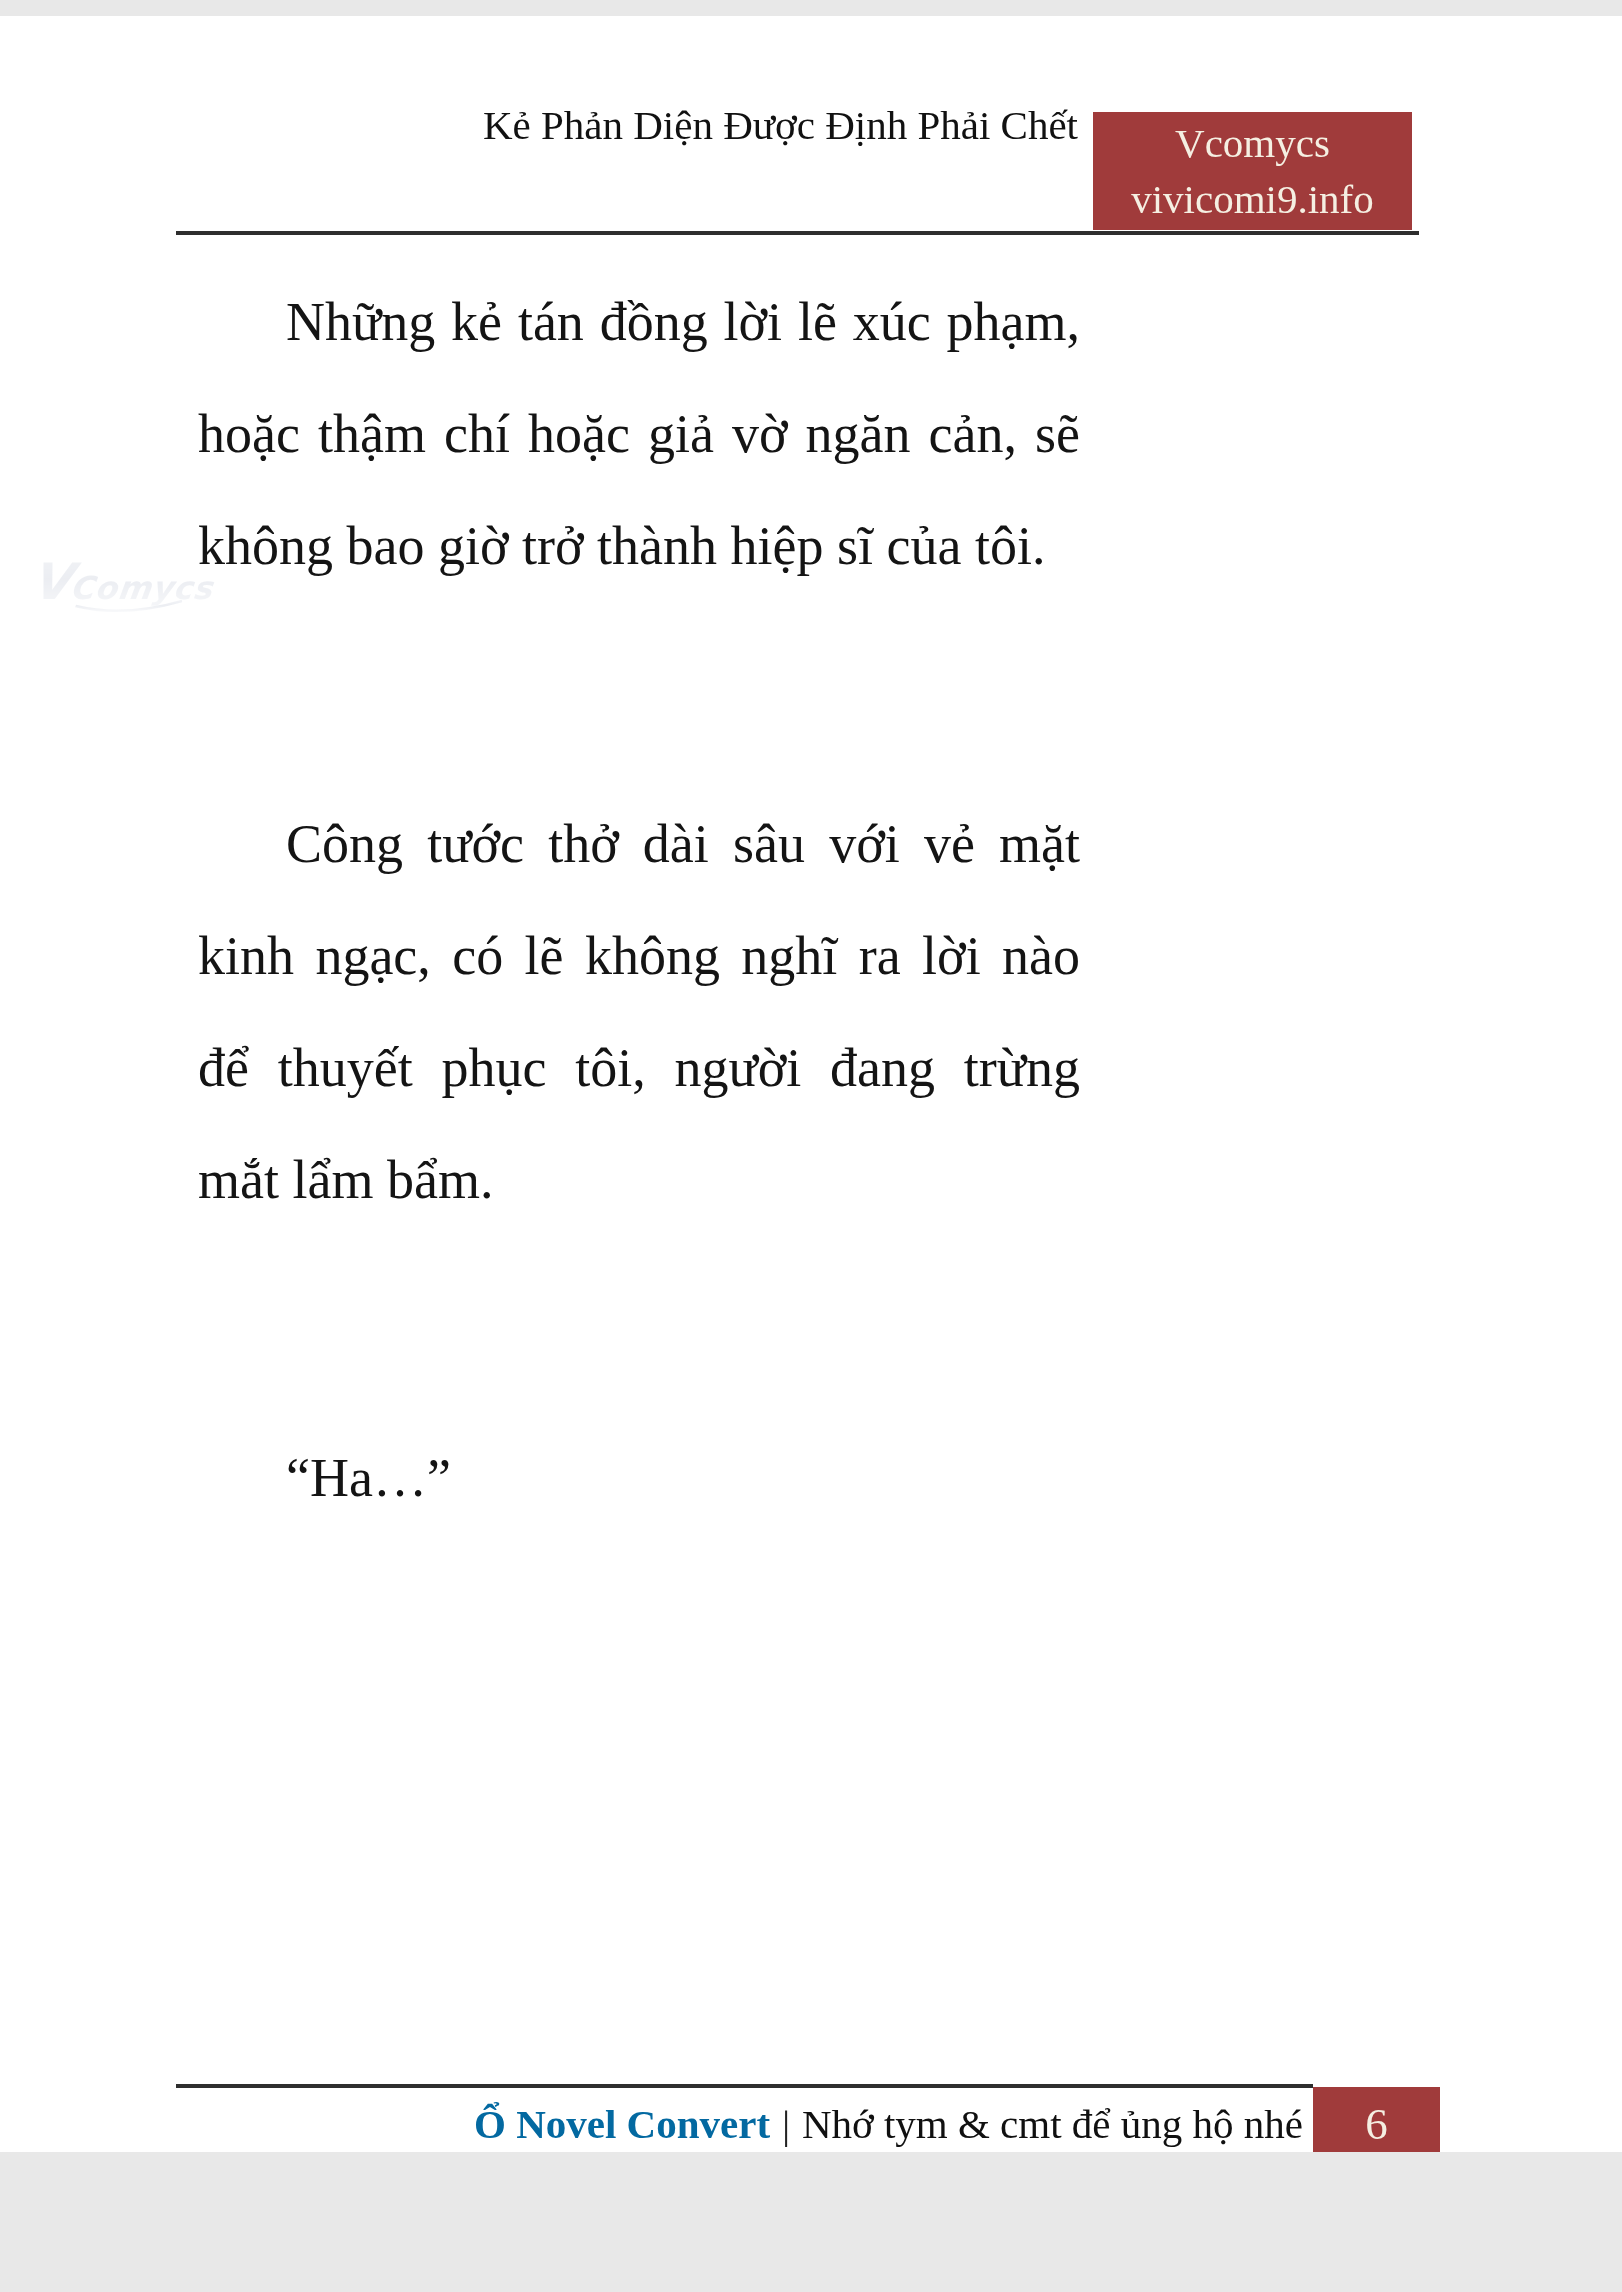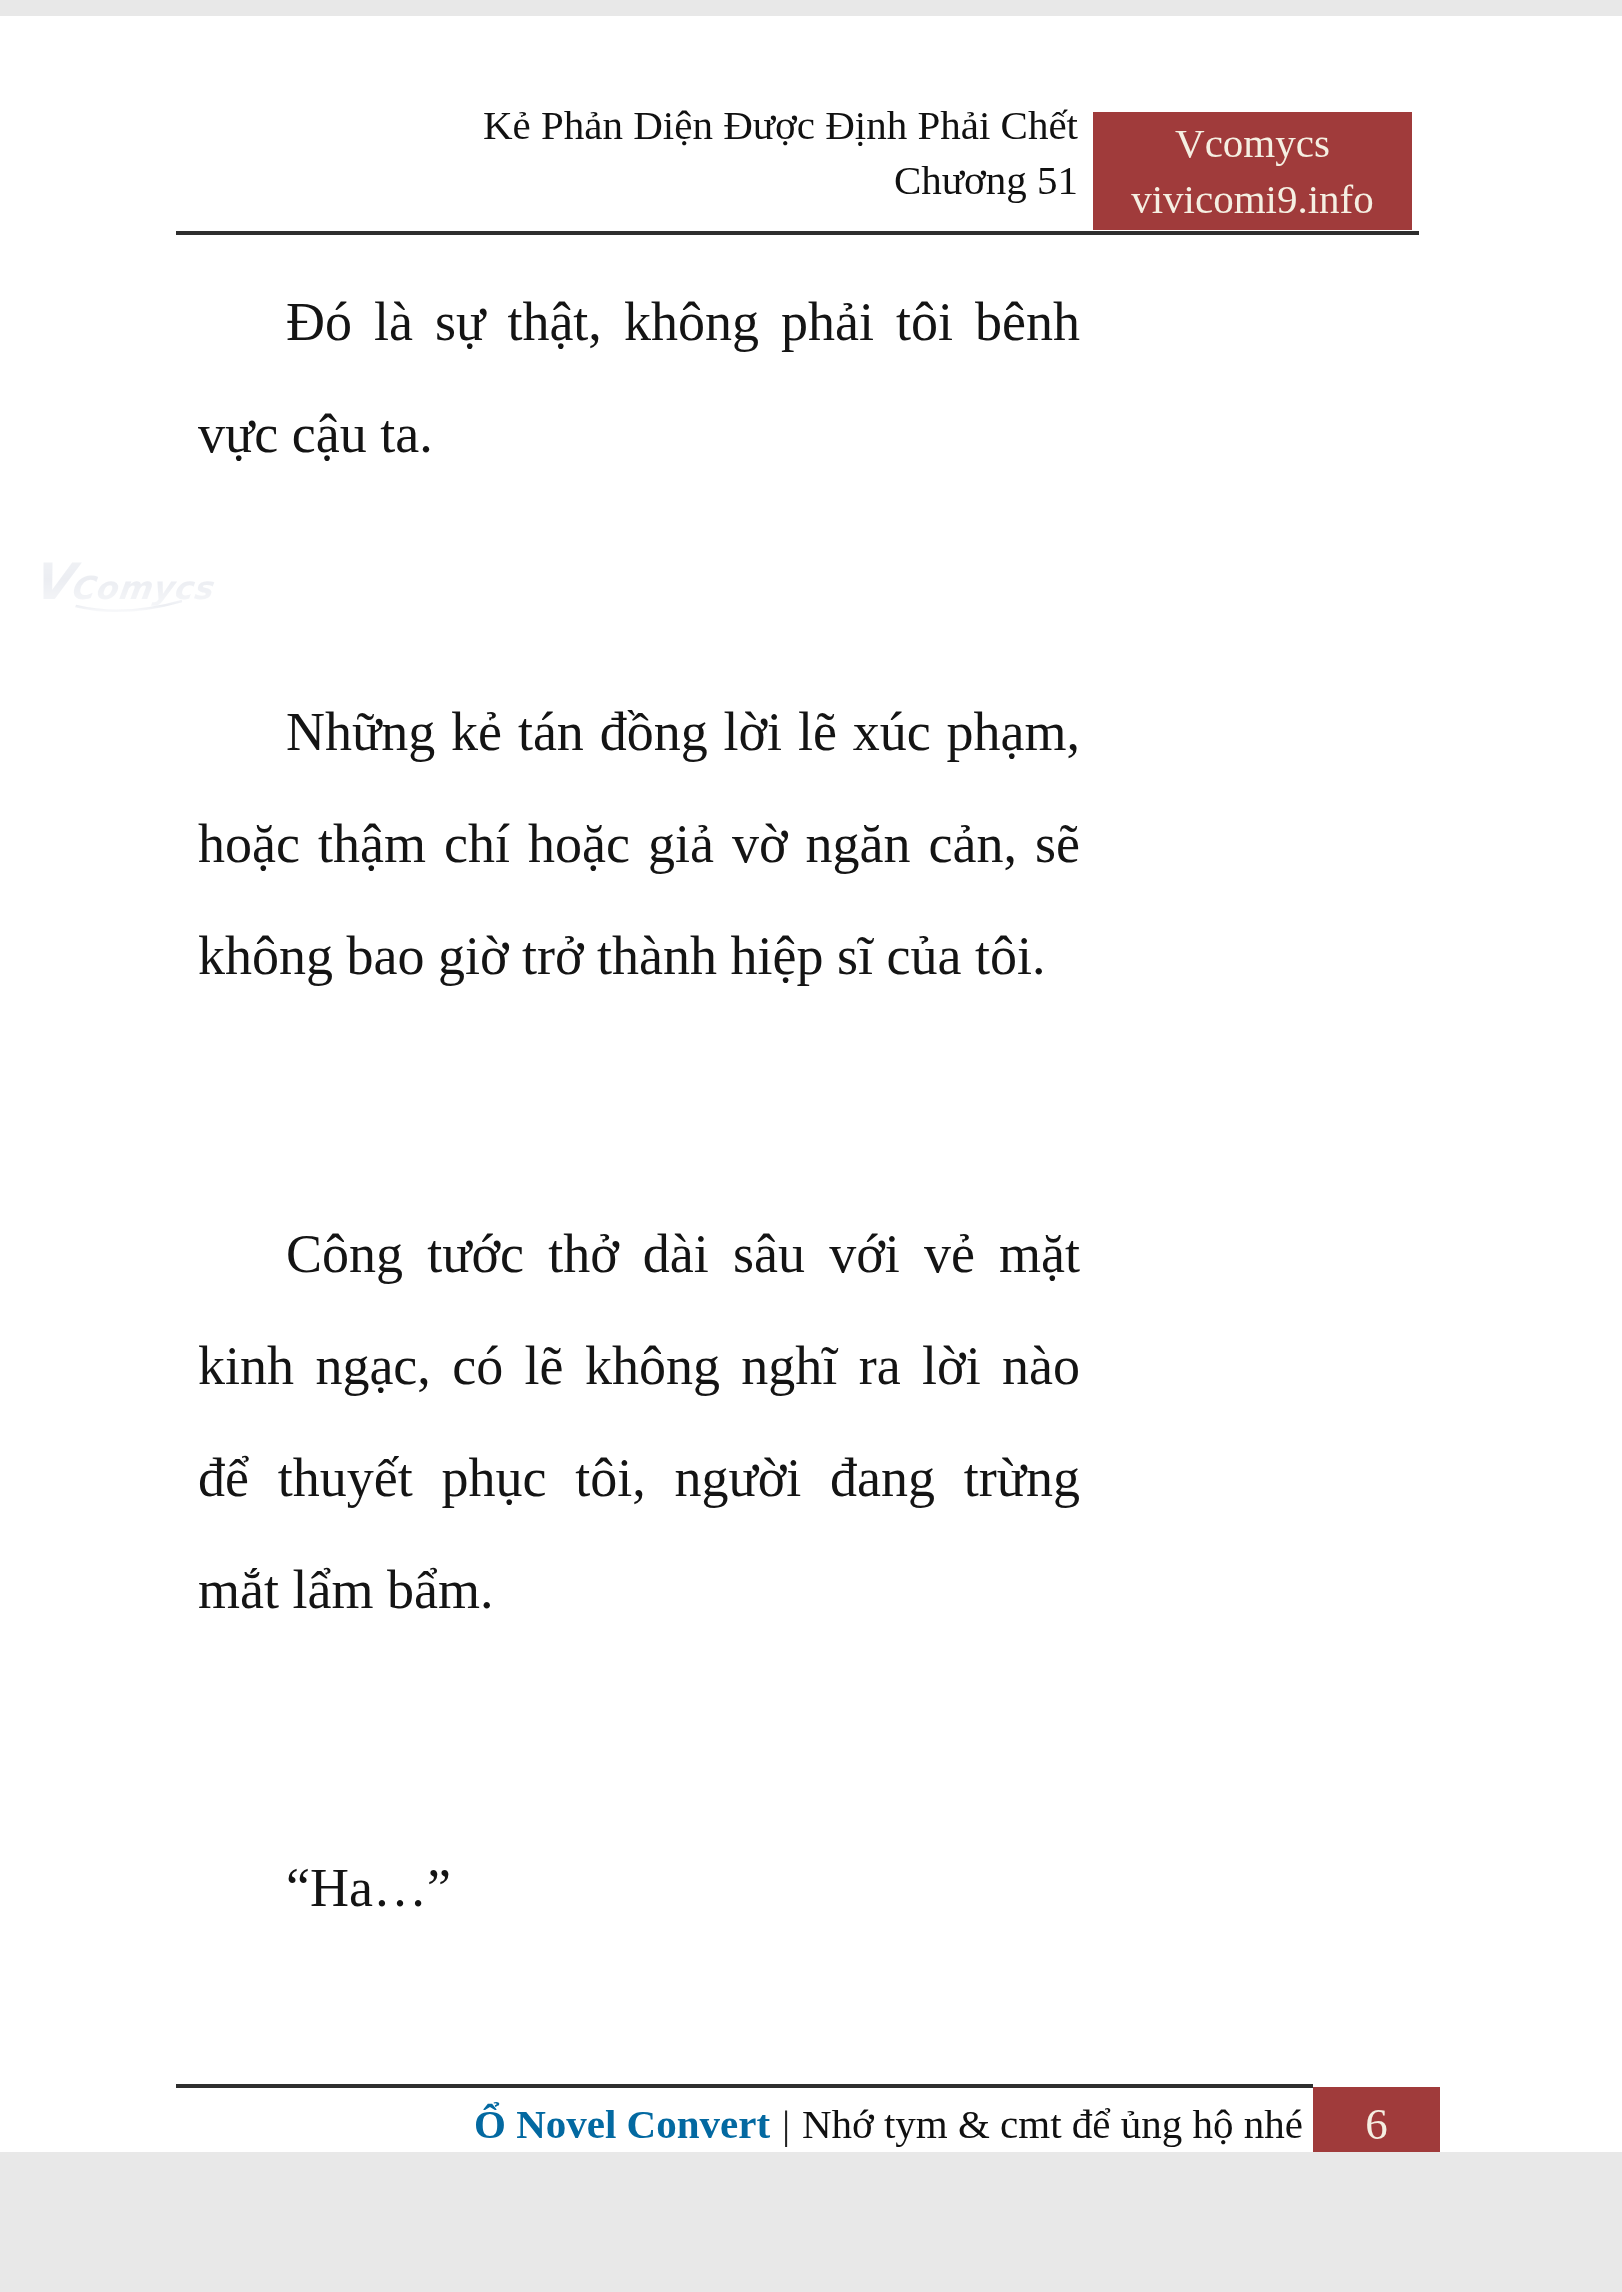--- a/index.html
+++ b/index.html
@@ -126,32 +126,30 @@
     filter: grayscale(55%);
   }
 </style>
 </head>
 <body>
 
 <div class="page">
 
   <div class="header-titles">
     <div>Kẻ Phản Diện Được Định Phải Chết</div>
-    <div>Chương 51</div>
   </div>
 
   <div class="brand-box">
     <div>Vcomycs</div>
     <div>vivicomi9.info</div>
   </div>
 
   <div class="header-rule"></div>
 
   <div class="body-text">
-    <p>Đó là sự thật, không phải tôi bênh vực cậu ta.</p>
     <p>Những kẻ tán đồng lời lẽ xúc phạm, hoặc thậm chí hoặc giả vờ ngăn cản, sẽ không bao giờ trở thành hiệp sĩ của tôi.</p>
     <p>Công tước thở dài sâu với vẻ mặt kinh ngạc, có lẽ không nghĩ ra lời nào để thuyết phục tôi, người đang trừng mắt lẩm bẩm.</p>
     <p>“Ha…”</p>
   </div>
 
   <div class="footer-rule"></div>
 
   <div class="footer-text">
     <span class="footer-brand">Ổ Novel Convert</span><span class="footer-sep">|</span><span>Nhớ tym &amp; cmt để ủng hộ nhé</span>
   </div>

